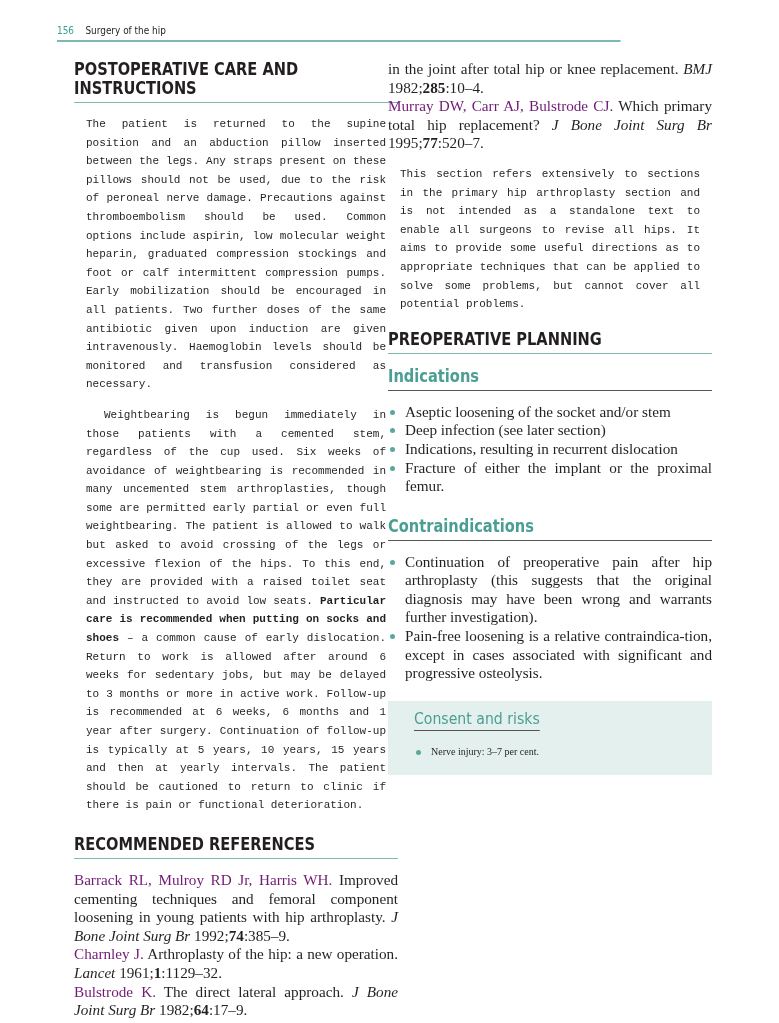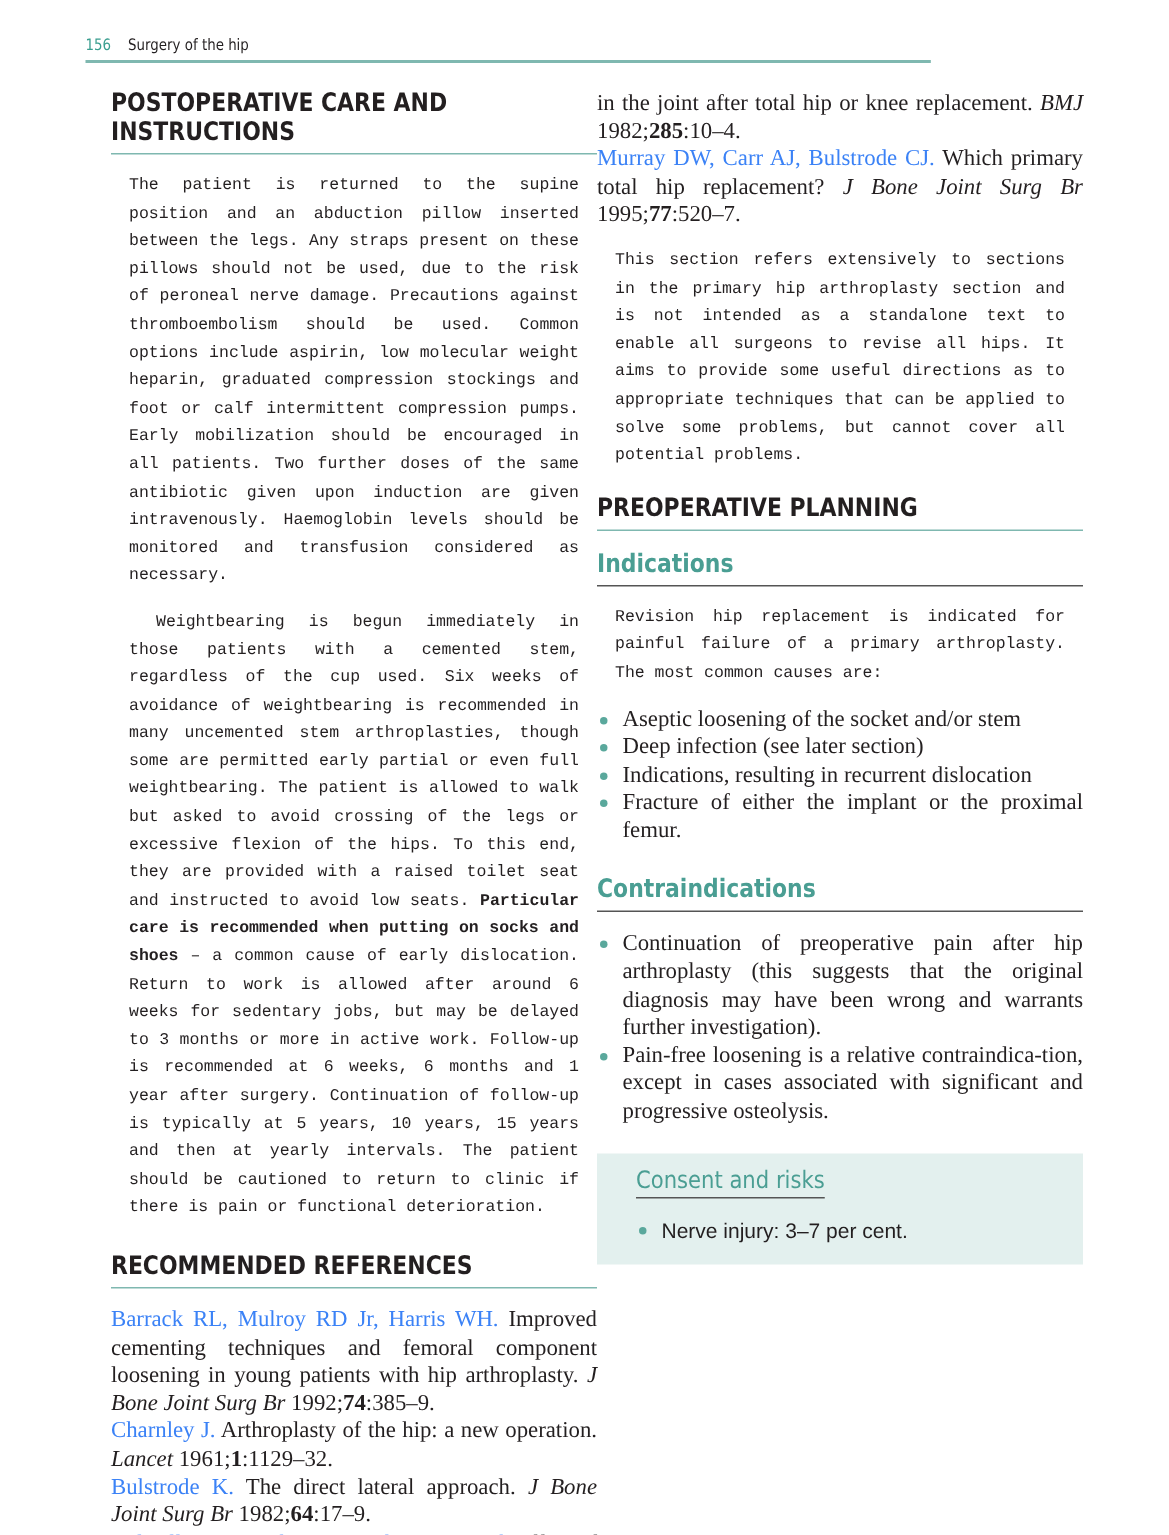--- a/index.html
+++ b/index.html
@@ -4,45 +4,45 @@
 <style>
   html, body { margin: 0; padding: 0; background: #ffffff; }
   body { width: 779px; height: 1023px; position: relative; overflow: hidden; color: #231f20; }
 
   .running-head { position: absolute; left: 57px; top: 24px; width: 663px; height: 16px; border-bottom: 2px solid #7fb8b0; font-family: "DejaVu Sans", sans-serif; font-size: 10.5px; transform: scaleX(0.85); transform-origin: left; }
   .running-head .pnum { color: #3a9e8f; margin-right: 10px; }
   .running-head .ptitle { color: #231f20; }
 
   .col { position: absolute; top: 60px; width: 324px; }
   .col-left { left: 74px; }
-  .col-right { left: 398px; }
+  .col-right { left: 388px; }
 
   .h1 { font-family: "DejaVu Sans", sans-serif; font-size: 17px; line-height: 19px; color: #231f20; text-transform: uppercase; transform: scaleX(0.86); transform-origin: left; width: 116%; padding-bottom: 4px; margin: 0; }
   .h1-rule { height: 1px; background: #7fb8b0; margin-bottom: 12px; }
 
   .p { font-family: Liberation Mono, monospace; font-size: 11px; line-height: 18.6px; text-align: justify; margin: 12px; }
   .p.indent { text-indent: 18px; }
   .ref { font-family: "Liberation Serif", serif; font-size: 15.2px; line-height: 18.6px; text-align: justify; margin: 0; }
-  .auth { color: #3b82f6; }
+  .auth { color: #701a75; }
   i { font-style: italic; }
   b { font-weight: bold; }
 
   .banner { background: #a6d5cd; height: 38px; margin: 20px 0 26px 0; display: flex; align-items: center; padding-left: 10px; }
   .banner span { font-family: "DejaVu Sans", sans-serif; font-size: 17px; color: #1d2a28; transform: scaleX(0.86); transform-origin: left; white-space: nowrap; }
 
   .h2 { font-family: "DejaVu Sans", sans-serif; font-size: 17px; color: #4a9e93; transform: scaleX(0.86); transform-origin: left; margin: 0; padding-bottom: 4px; }
   .h2-rule { height: 1px; background: #555; margin-bottom: 12px; }
 
   ul.bullets { list-style: none; margin: 0; padding: 0; }
   ul.bullets li { position: relative; padding-left: 17px; font-family: "Liberation Serif", serif; font-size: 15.2px; line-height: 18.6px; text-align: justify; }
   ul.bullets li::before { content: ""; position: absolute; left: 2px; top: 7px; width: 5px; height: 5px; border-radius: 50%; background: #5aa89c; }
 
   .box { background: #e3f0ee; margin-top: 18px; padding: 8px 10px 14px 26px; }
   .box .h3 { font-family: "DejaVu Sans", sans-serif; font-size: 16px; color: #4a9e93; display: inline-block; border-bottom: 1.5px solid #555; padding-bottom: 2px; transform: scaleX(0.88); transform-origin: left; }
-  .box ul li { font-family: Liberation Sans, sans-serif; font-size: 14px; line-height: 18px; margin-top: 12px; }
+  .box ul li { font-family: Liberation Serif, serif; font-size: 10px; line-height: 18px; margin-top: 12px; }
   .box ul li::before { top: 7px; }
 </style>
 </head>
 <body>
 
 <div class="running-head">
   <span class="pnum">156</span>
   <span class="ptitle">Surgery of the hip</span>
 </div>
 
@@ -65,21 +65,20 @@
   <p class="ref"><span>in the joint after total hip or knee replacement. </span><i>BMJ</i><span> 1982;</span><b>285</b><span>:10–4.</span></p>
   <p class="ref"><span class="auth">Murray DW, Carr AJ, Bulstrode CJ.</span><span> Which primary total hip replacement? </span><i>J Bone Joint Surg Br</i><span> 1995;</span><b>77</b><span>:520–7.</span></p>
 
   <p class="p">This section refers extensively to sections in the primary hip arthroplasty section and is not intended as a standalone text to enable all surgeons to revise all hips. It aims to provide some useful directions as to appropriate techniques that can be applied to solve some problems, but cannot cover all potential problems.</p>
 
   <h2 class="h1" style="margin-top:16px;">PREOPERATIVE PLANNING</h2>
   <div class="h1-rule"></div>
 
   <h3 class="h2">Indications</h3>
   <div class="h2-rule"></div>
-  <p class="p">Revision hip replacement is indicated for painful failure of a primary arthroplasty. The most common causes are:</p>
   <ul class="bullets">
     <li>Aseptic loosening of the socket and/or stem</li>
     <li>Deep infection (see later section)</li>
     <li>Indications, resulting in recurrent dislocation</li>
     <li>Fracture of either the implant or the proximal femur.</li>
   </ul>
 
   <h3 class="h2" style="margin-top:20px;">Contraindications</h3>
   <div class="h2-rule"></div>
   <ul class="bullets">

